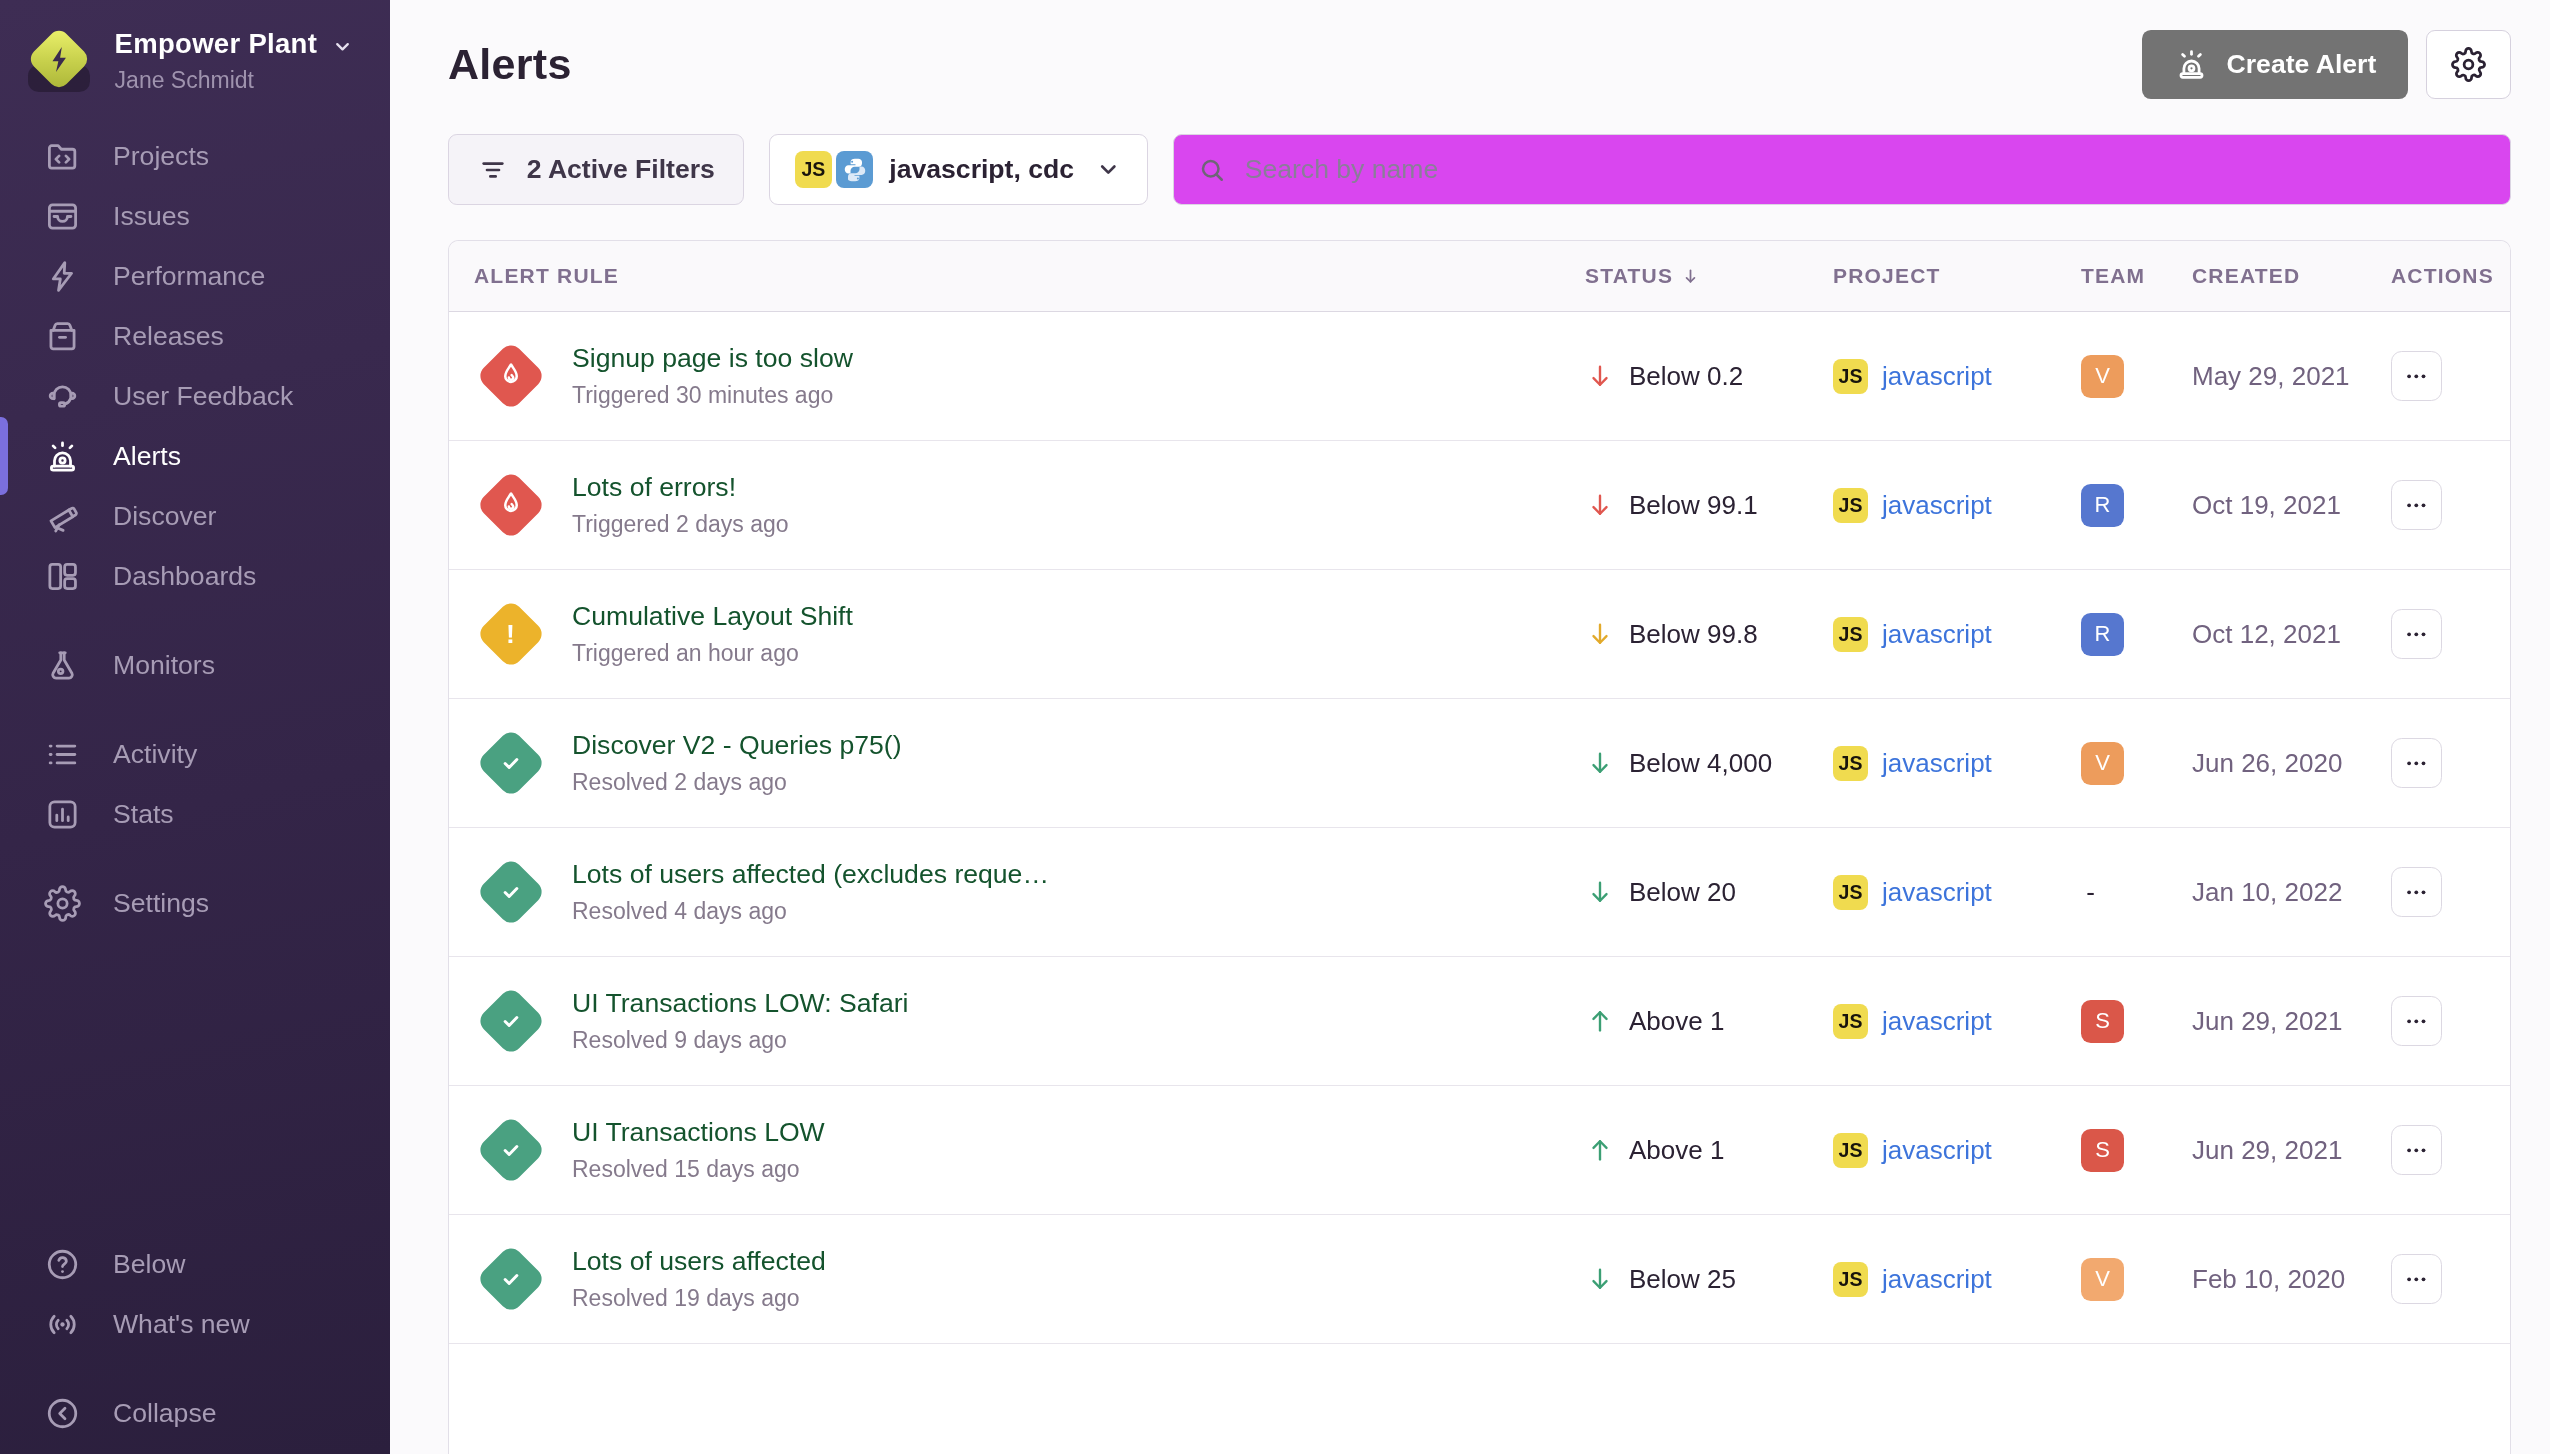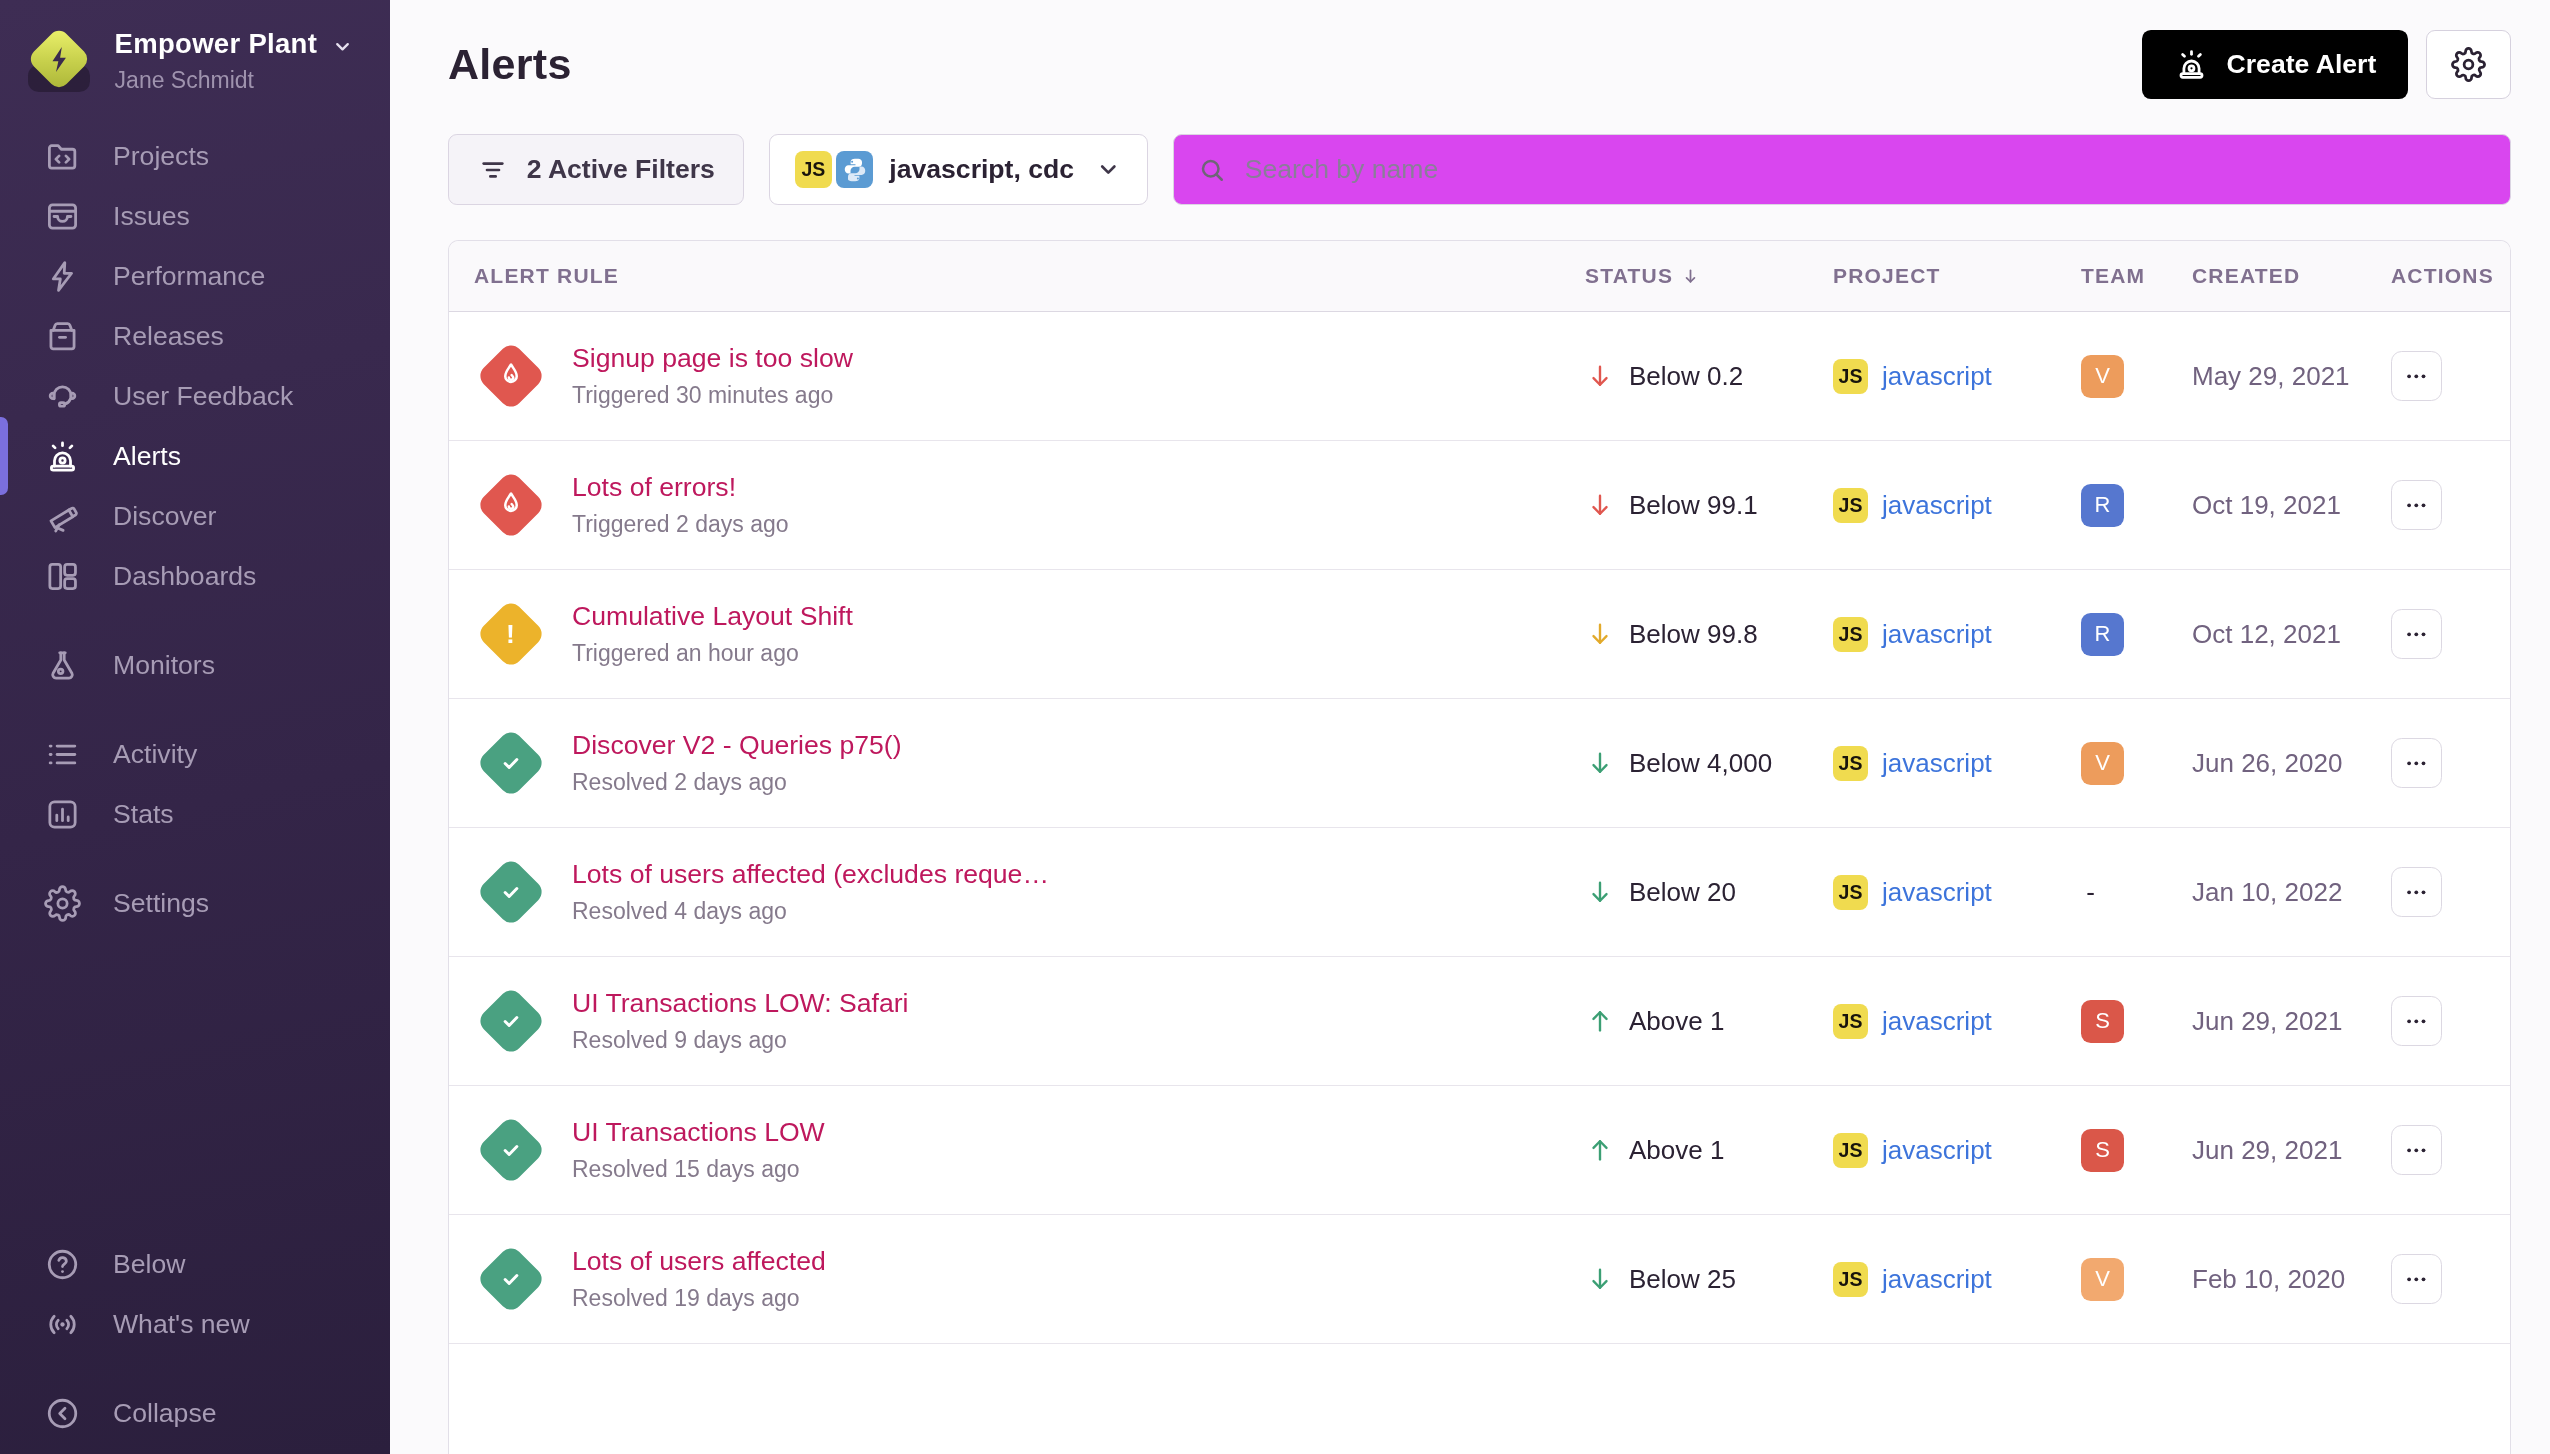--- a/index.html
+++ b/index.html
@@ -37,21 +37,21 @@
   .nav-item.active::before { content:""; position:absolute; left:0; top:50%; transform:translateY(-50%);
     width:8px; height:78px; border-radius:0 7px 7px 0; background:#7b6fdd; }
   .gap-before { margin-top:29px; }
   .sidebar-spacer { flex:1; }
 
   
   .main { flex:1; display:flex; flex-direction:column; padding:0 39px 0 58px; min-width:0; }
   .header-row { display:flex; align-items:center; justify-content:space-between; margin-top:30px; }
   .page-title { font-size:43px; font-weight:700; color:#2b2233; letter-spacing:0.3px; }
   .header-actions { display:flex; align-items:center; gap:17.7px; }
-  .btn-primary { height:69px; padding:0 32px; background:#000000; border:none; border-radius:8.9px;
+  .btn-primary { height:69px; padding:0 32px; background:#737373; border:none; border-radius:8.9px;
     color:#fff; font-size:26.6px; font-weight:700; font-family:inherit; display:flex; align-items:center; gap:17.7px; cursor:pointer;margin-left:26px; }
   .btn-primary svg { width:35px; height:35px; }
   .btn-icon { width:85px; height:69px; background:#fff; border:1.8px solid #d6d1de; border-radius:8.9px;
     display:flex; align-items:center; justify-content:center; cursor:pointer; color:#2b2233; }
   .btn-icon svg { width:35px; height:35px; }
 
   .tabs-row { display:flex; gap:51px; margin-top:37px; border-bottom:1.8px solid #e6e3ea; }
   .tab { font-size:27.5px; padding-bottom:21px; position:relative; color:#6e6576; cursor:pointer; }
   .tab.active { color:#2b2233; font-weight:700; }
   .tab.active::after { content:""; position:absolute; left:0; right:0; bottom:-1.8px; height:6.2px; border-radius:3.5px; background:#6a5fc8; }
@@ -92,21 +92,21 @@
   .col-actions { width:119px; flex:none; }
 
   .row { display:flex; align-items:center; height:129px; flex:none; border-bottom:1.8px solid #e8e5ec; background:#fff; }
   .rule-cell { display:flex; align-items:center; gap:25px; }
   .sev { width:73px; height:73px; position:relative; flex:none; display:flex; align-items:center; justify-content:center; }
   .sev .dia { position:absolute; left:11.5px; top:11.5px; width:50px; height:50px; border-radius:11.5px; transform:rotate(45deg); }
   .sev .sev-glyph { position:relative; width:32px; height:32px; }
   .sev .sev-glyph svg { width:32px; height:32px; }
   .sev .excl { position:relative; color:#fff; font-size:26.6px; font-weight:700; }
   .rule-text { min-width:0; }
-  .rule-name { font-size:26.6px; color:#be185d; cursor:pointer; white-space:nowrap; overflow:hidden; text-overflow:ellipsis; max-width:1018px; }
+  .rule-name { font-size:26.6px; color:#14532d; cursor:pointer; white-space:nowrap; overflow:hidden; text-overflow:ellipsis; max-width:1018px; }
   .rule-sub { font-size:23px; color:#857a8c; margin-top:8px; }
   .status-cell { display:flex; align-items:center; gap:14px; font-size:26px; color:#2b2233; }
   .trend { width:30px; height:30px; flex:none; }
   .trend svg { width:30px; height:30px; }
   .project-cell { display:flex; align-items:center; gap:14px; }
   .project-cell .badge { width:35px; height:35px; }
   .project-link { font-size:26px; color:#3d74db; cursor:pointer; }
   .team-avatar { width:43px; height:43px; border-radius:9.7px; color:#fff; font-size:22px; font-weight:400;
     display:flex; align-items:center; justify-content:center; }
   .team-none { font-size:26px; color:#2b2233; padding-left:5.3px; }

